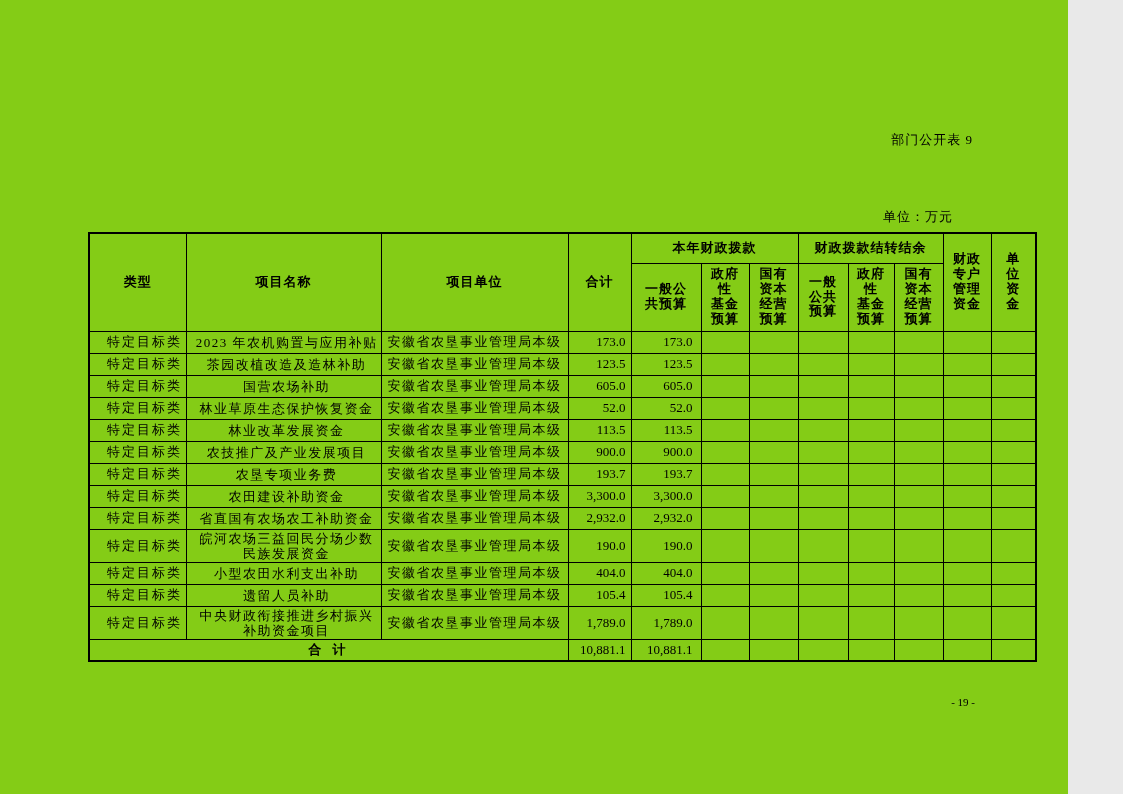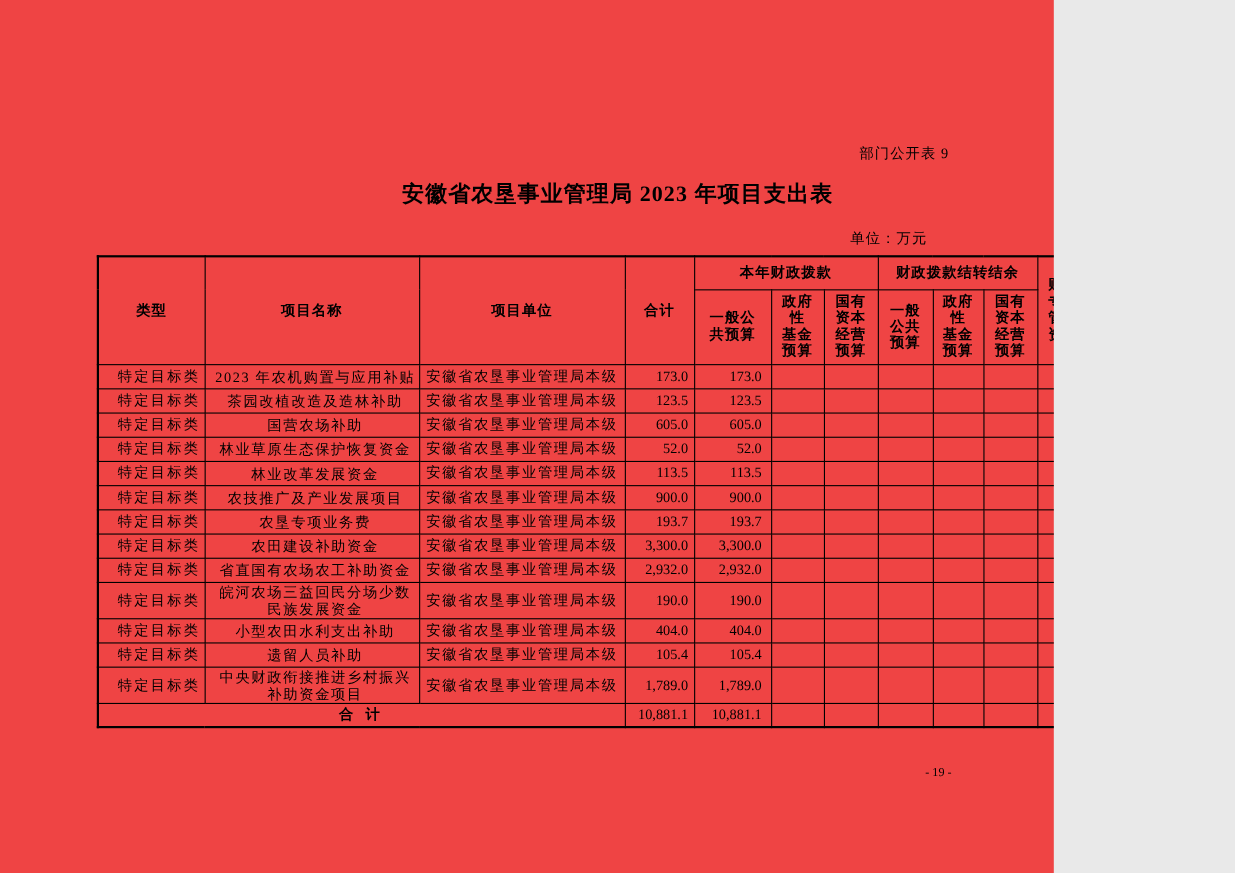--- a/index.html
+++ b/index.html
@@ -1,20 +1,20 @@
 <!DOCTYPE html>
 <html><head>
 <meta charset="utf-8">
 <style>
   * { margin:0; padding:0; box-sizing:border-box; }
   html,body { background:#e9e9e9; }
   .page {
     position:relative;
-    width:958px; height:794px;
-    background:#ef4444;
+    width:1068px; height:794px;
+    background:#84cc16;
     overflow:hidden;
     font-family:"Liberation Serif","DejaVu Serif",serif;
     color:#000;
   }
   .doc-label {
     position:absolute; top:131px; right:95px;
     font-size:13px; letter-spacing:1px;
   }
   .doc-title {
     position:absolute; top:163px; left:88px; width:947px;
@@ -60,21 +60,20 @@
   td.cm2{ padding-right:8px; }
   td.cg { text-align:center; font-weight:bold; letter-spacing:4px; }
   td.ce {}
 </style>
 </head>
 <body>
 
 <div class="page">
 
   <div class="doc-label">部门公开表 9</div>
-  <div class="doc-title">安徽省农垦事业管理局 2023 年项目支出表</div>
   <div class="unit-note">单位：万元</div>
 
   <table class="main">
     <colgroup>
       <col style="width:97px">
         <col style="width:195px">
         <col style="width:187px">
       <col style="width:63px">
         <col style="width:70px">
         <col style="width:48px">

